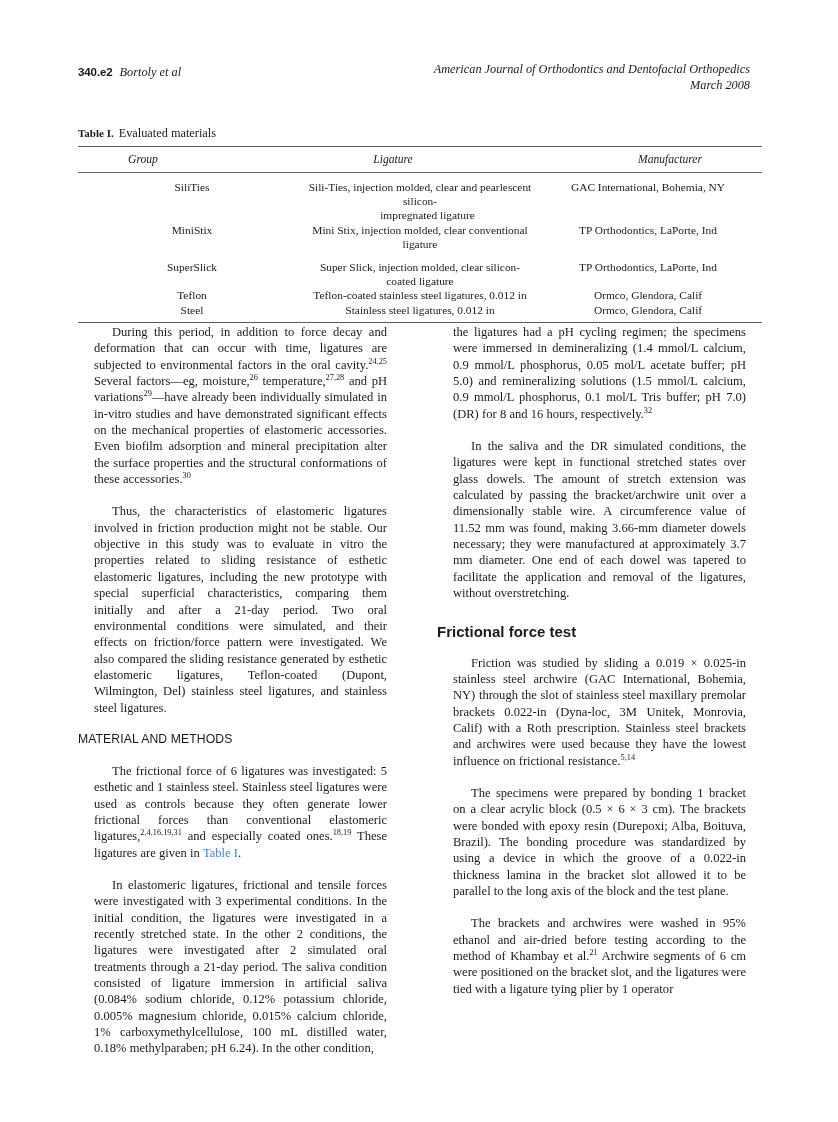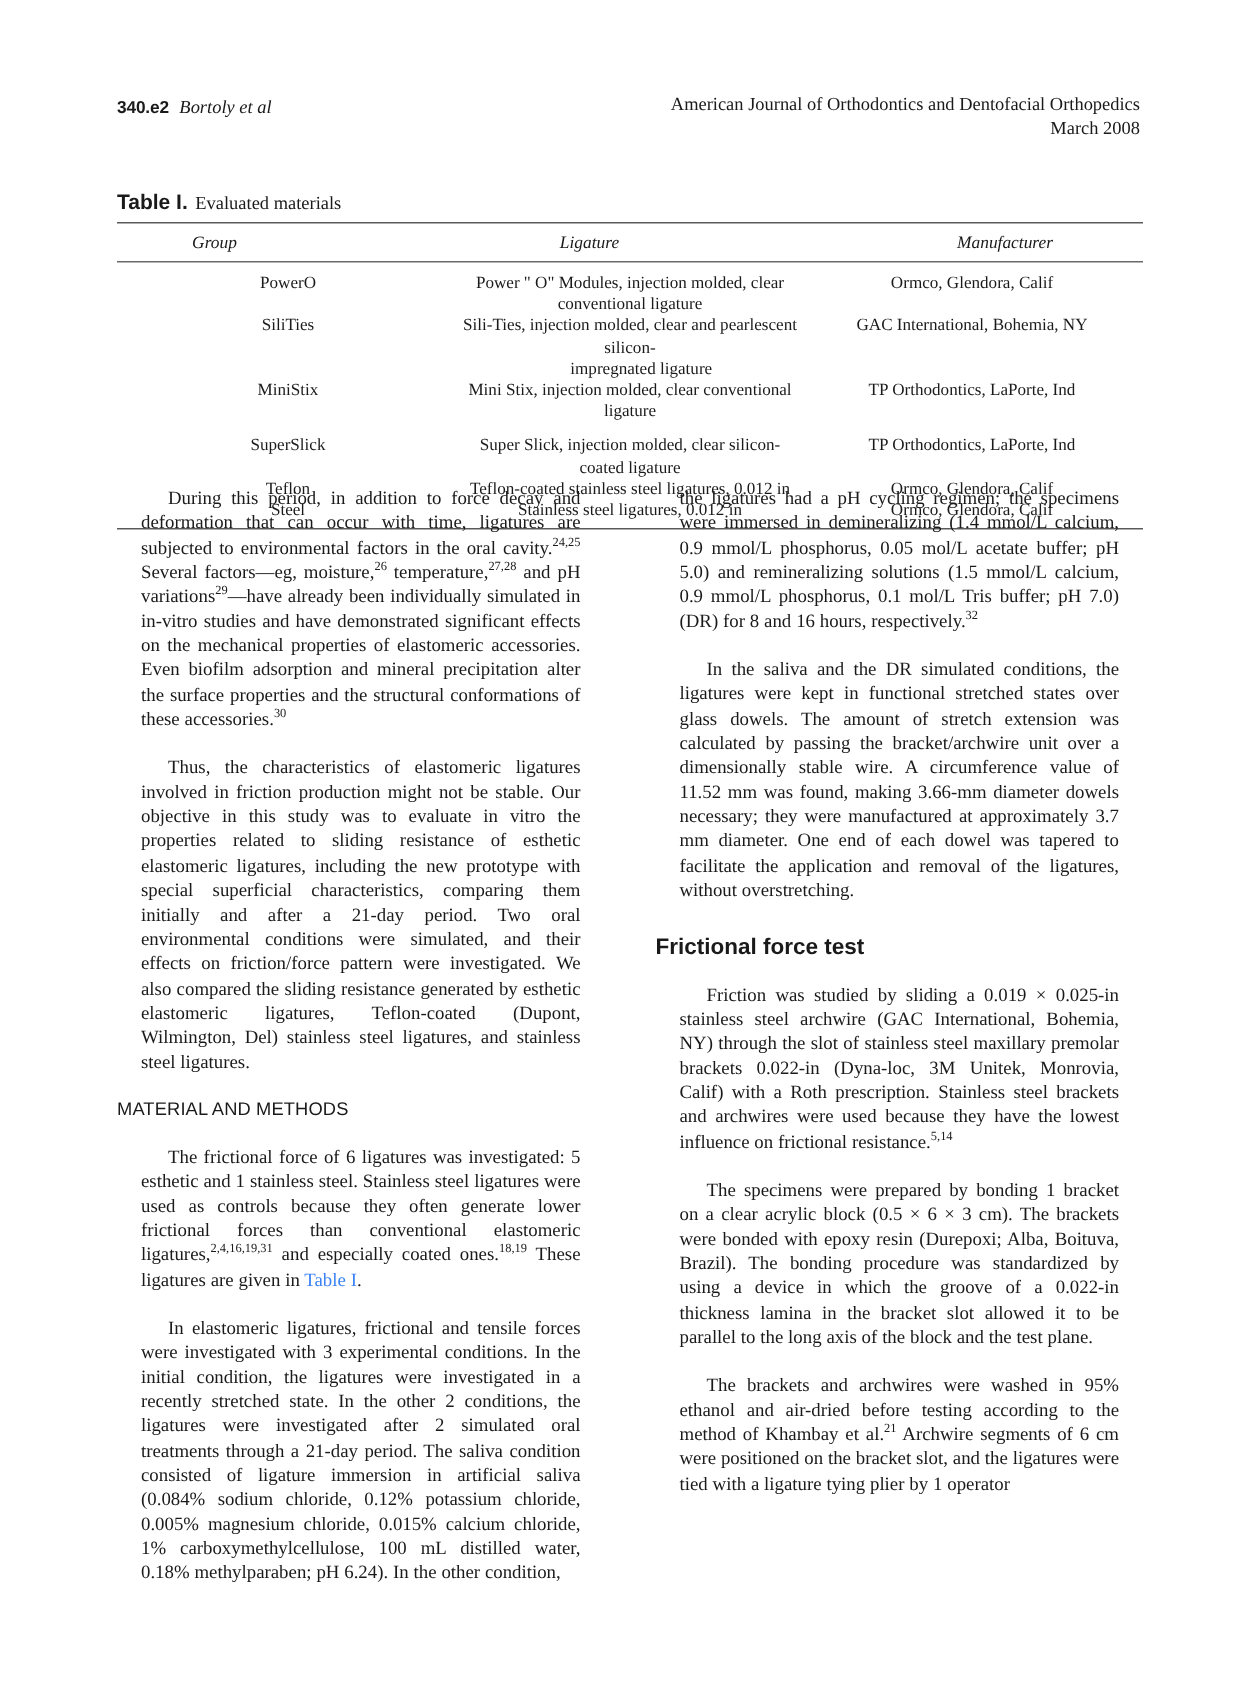--- a/index.html
+++ b/index.html
@@ -44,44 +44,45 @@
     font-size: 11.5px;
     letter-spacing: -0.1px;
   }
   .runhead-authors {
     font-style: italic;
     font-size: 12.3px;
     margin-left: 7px;
   }
   .runhead-right {
     position: absolute;
-    right: 2px;
+    right: 12px;
     top: 0;
     text-align: right;
+    font-style: italic;
     font-size: 12.3px;
     line-height: 15.5px;
   }
   .runhead-right .line2 { display: block; }
 
   
   .table-block {
     position: absolute;
     left: 78px;
     top: 126px;
     width: 684px;
   }
   .table-caption {
     font-size: 12.3px;
     margin-bottom: 5px;
     white-space: nowrap;
   }
   .table-caption .tlabel {
-    font-family: Liberation Sans, sans-serif;
+    font-family: Liberation Serif, serif;
     font-weight: bold;
-    font-size: 14px;
+    font-size: 11px;
   }
   .table-caption .ttitle {
     margin-left: 5px;
   }
   .rule-thick {
     border-top: 1.6px solid #5a5a5a;
     height: 0;
     font-size: 0;
     line-height: 0;
   }
@@ -208,25 +209,20 @@
           <th class="c-manu">Manufacturer</th>
         </tr>
       </thead>
     </table>
 
     <div class="rule-thin"></div>
 
     <table class="mat">
       <tbody>
         <tr>
-          <td class="c-group">PowerO</td>
-          <td class="c-lig"><span>Power " O" Modules, injection molded, clear conventional ligature</span></td>
-          <td class="c-manu">Ormco, Glendora, Calif</td>
-        </tr>
-        <tr>
           <td class="c-group">SiliTies</td>
           <td class="c-lig"><span>Sili-Ties, injection molded, clear and pearlescent silicon-</span><span class="cont">impregnated ligature</span></td>
           <td class="c-manu">GAC International, Bohemia, NY</td>
         </tr>
         <tr>
           <td class="c-group">MiniStix</td>
           <td class="c-lig"><span>Mini Stix, injection molded, clear conventional ligature</span></td>
           <td class="c-manu">TP Orthodontics, LaPorte, Ind</td>
         </tr>
         <tr class="spacer">

